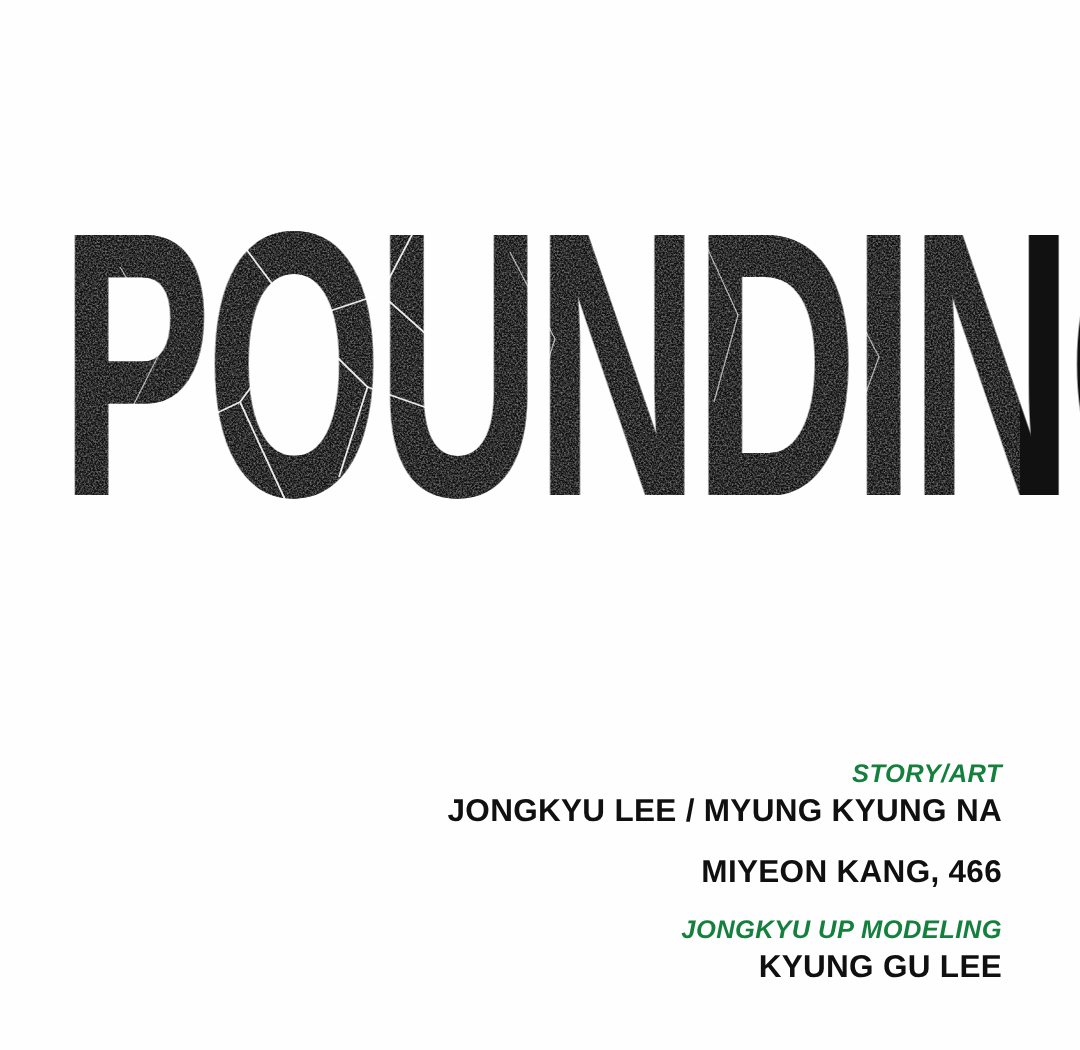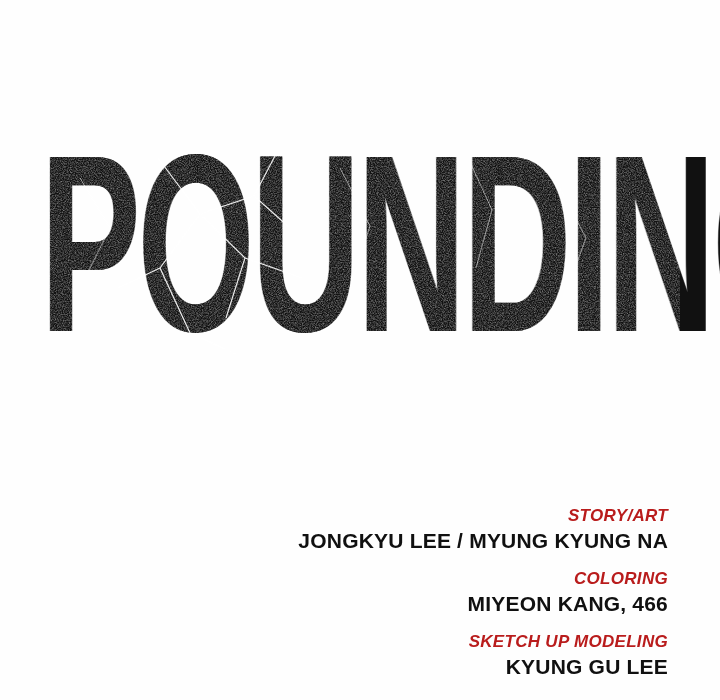--- a/index.html
+++ b/index.html
@@ -75,21 +75,21 @@
     text-align: right;
   }
   .credit-block {
     margin-bottom: 14px;
   }
   .credit-role {
     font-style: italic;
     font-weight: bold;
     font-size: 17px;
     letter-spacing: 0.3px;
-    color: #b91c1c;
+    color: #15803d;
     line-height: 22px;
   }
   .credit-names {
     font-weight: bold;
     font-size: 21px;
     letter-spacing: 0.2px;
     color: #101010;
     line-height: 27px;
   }
   .credit-block.last .credit-names {
@@ -134,24 +134,23 @@
   </div>
 
   <div class="credits">
 
     <div class="credit-block">
       <div class="credit-role">STORY/ART</div>
       <div class="credit-names">JONGKYU LEE / MYUNG KYUNG NA</div>
     </div>
 
     <div class="credit-block">
-      <div class="credit-role">COLORING</div>
       <div class="credit-names">MIYEON KANG, 466</div>
     </div>
 
     <div class="credit-block last">
-      <div class="credit-role">SKETCH UP MODELING</div>
+      <div class="credit-role">JONGKYU UP MODELING</div>
       <div class="credit-names">KYUNG GU LEE</div>
     </div>
 
   </div>
 
 </div>
 
 </body></html>

